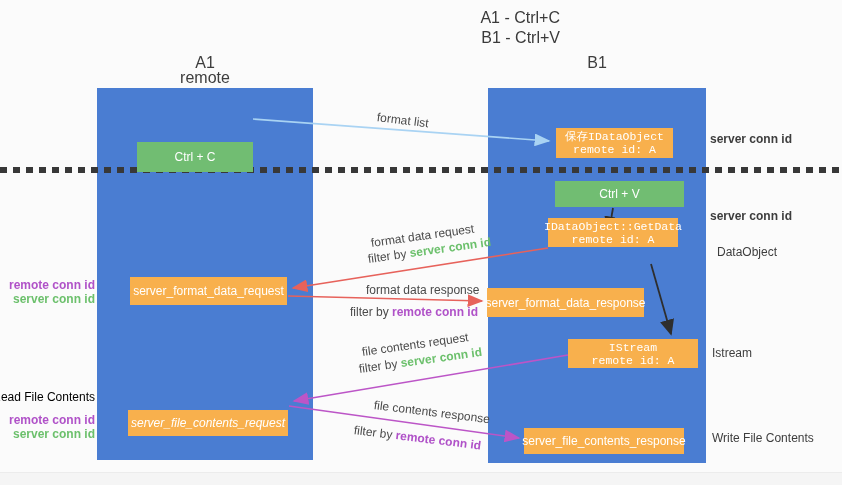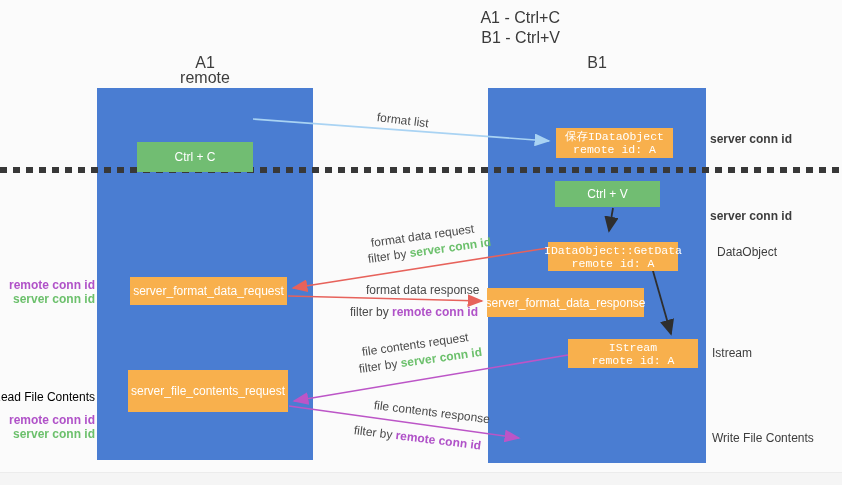--- a/index.html
+++ b/index.html
@@ -34,26 +34,26 @@
   .fill-black{fill:var(--arrow-black);}
   .dotted{stroke:#383838;}
 
   .node{position:absolute;display:flex;flex-direction:column;align-items:center;justify-content:center;
         color:#fff;font-size:12px;text-align:center;z-index:10;line-height:14px;white-space:nowrap;}
   .node.green{background:var(--node-green);}
   .node.orange{background:var(--node-orange);}
   .node.two-line{font-size:11.5px;line-height:13px;font-family:Liberation Mono, monospace;}
   .n-ctrl-c{left:137px;top:104px;width:116px;height:30px;margin-top:38px;}
   .n-save-ido{left:556px;top:128px;width:117px;height:30px;}
-  .n-ctrl-v{left:555px;top:181px;width:105px;height:26px;}
-  .n-getdata{left:548px;top:242px;width:130px;height:29px;}
+  .n-ctrl-v{left:555px;top:181px;width:129px;height:26px;}
+  .n-getdata{left:548px;top:218px;width:130px;height:29px;}
   .n-fmt-req{left:130px;top:277px;width:157px;height:28px;}
   .n-fmt-resp{left:487px;top:288px;width:157px;height:29px;}
   .n-istream{left:568px;top:339px;width:130px;height:29px;}
-  .n-file-req{left:128px;top:370px;width:160px;height:42px;}
+  .n-file-req{left:128px;top:410px;width:160px;height:26px;font-style:italic;}
   .n-file-resp{left:524px;top:428px;width:160px;height:26px;}
 
   .flow-label{position:absolute;font-size:12px;color:#4a4a4a;white-space:nowrap;z-index:20;transform-origin:left center;}
   .rot-up{transform:rotate(-8deg);}
   .rot-dn{transform:rotate(7deg);}
   .l-format-list{left:377px;top:110px;}
   .l-fmt-data-req{left:371px;top:236px;}
   .l-filter-server-1{left:368px;top:252px;}
   .l-fmt-data-resp{left:366px;top:283px;}
   .l-filter-remote-1{left:350px;top:305px;}
@@ -132,20 +132,21 @@
     <div>IDataObject::GetData</div>
     <div>remote id: A</div>
   </div>
   <div class="node orange n-fmt-req">server_format_data_request</div>
   <div class="node orange n-fmt-resp">server_format_data_response</div>
   <div class="node orange two-line n-istream">
     <div>IStream</div>
     <div>remote id: A</div>
   </div>
   <div class="node orange n-file-req">server_file_contents_request</div>
+  <div class="node orange n-file-resp">server_file_contents_response</div>
 
   <div class="flow-label rot-dn l-format-list">format list</div>
   <div class="flow-label rot-up l-fmt-data-req">format data request</div>
   <div class="flow-label rot-up l-filter-server-1">
     <span>filter by </span><span class="k-green">server conn id</span>
   </div>
   <div class="flow-label l-fmt-data-resp">format data response</div>
   <div class="flow-label l-filter-remote-1">
     <span>filter by </span><span class="k-purple">remote conn id</span>
   </div>

